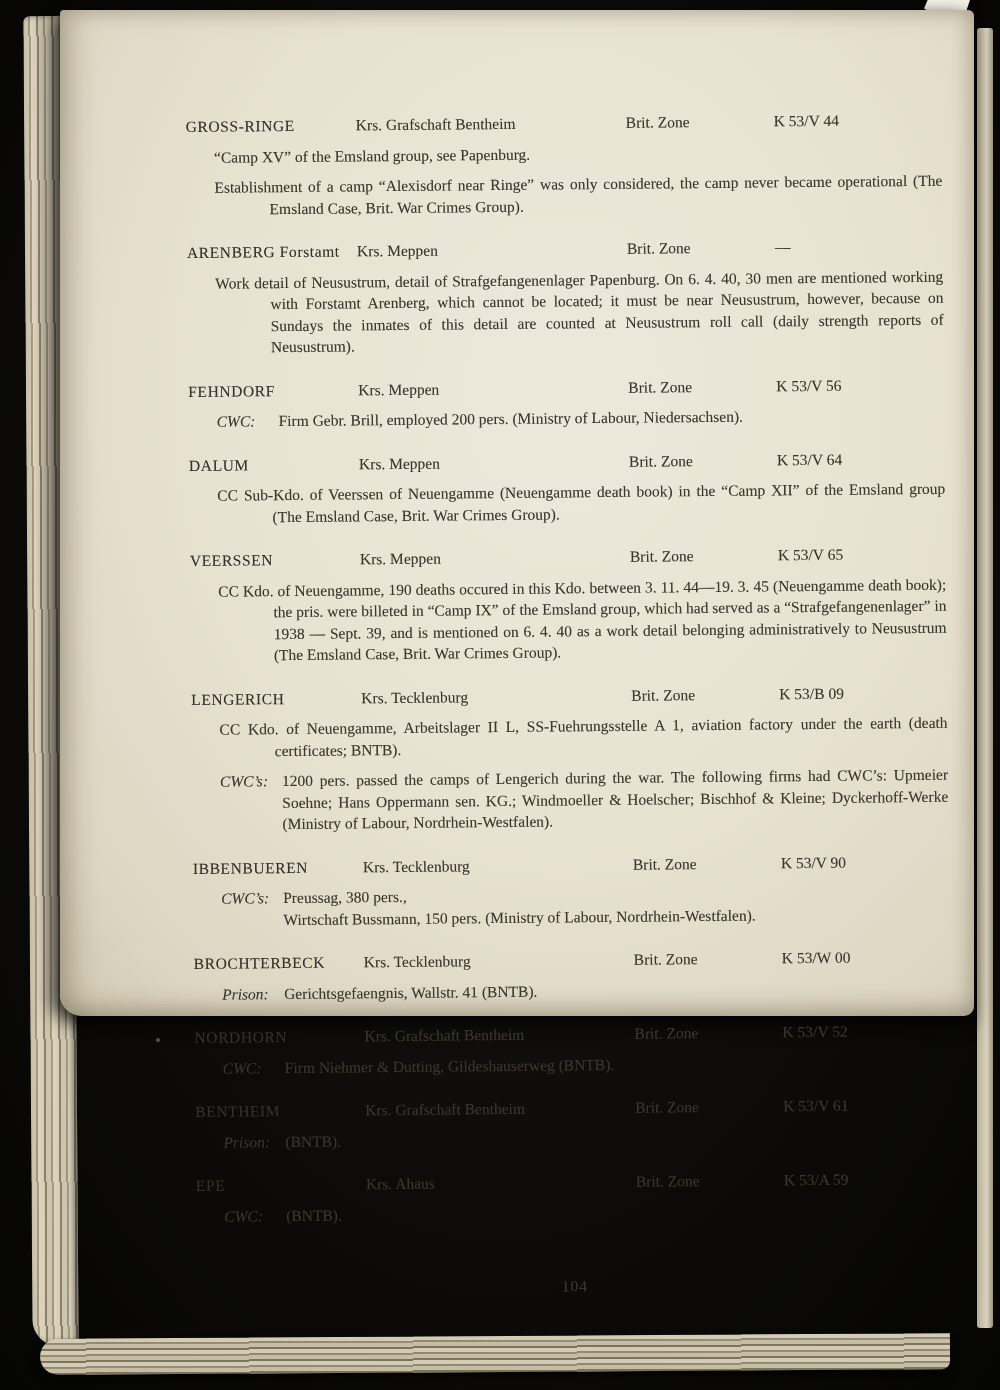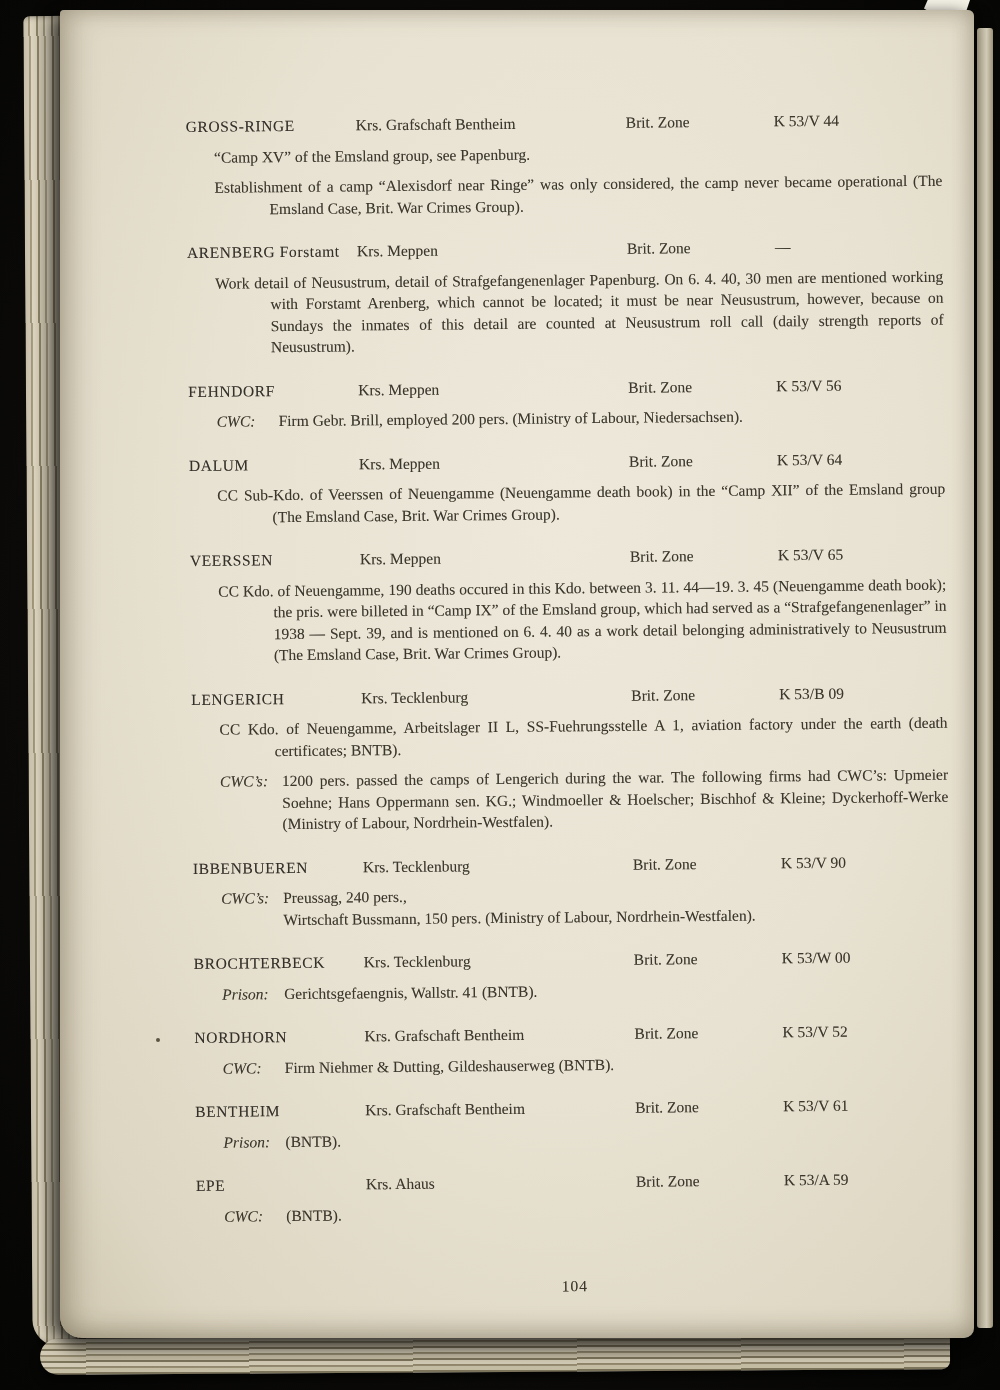--- a/index.html
+++ b/index.html
@@ -72,21 +72,21 @@
     background: #f4f1e6;
     clip-path: polygon(8% 0, 100% 0, 78% 100%, 0 28%);
   }
 
   
   .page {
     position: absolute;
     left: 60px;
     top: 10px;
     width: 914px;
-    height: 1328px;
+    height: 1006px;
     background:
       radial-gradient(ellipse at 55% 38%, #ede8da 0%, #e8e2d2 50%, #ddd6c2 85%, #cfc7b0 100%);
     border-radius: 4px 6px 10px 22px;
     box-shadow:
       -10px 4px 16px rgba(0,0,0,0.55),
       0 10px 18px rgba(0,0,0,0.5),
       inset 14px 0 26px rgba(90,80,55,0.25),
       inset -6px 0 18px rgba(90,80,55,0.18),
       inset 0 -10px 22px rgba(90,80,55,0.18);
   }
@@ -246,21 +246,21 @@
   </section>
 
   <section class="entry">
     <div class="entry-head">
       <span class="e-name">IBBENBUEREN</span>
       <span class="e-district">Krs. Tecklenburg</span>
       <span class="e-zone">Brit. Zone</span>
       <span class="e-ref">K 53/V 90</span>
     </div>
     <div class="entry-body">
-              <div class="para with-label"><span class="para-label">CWC’s:</span><span class="para-text">Preussag, 240 pers.,
+              <div class="para with-label"><span class="para-label">CWC’s:</span><span class="para-text">Preussag, 380 pers.,
 Wirtschaft Bussmann, 150 pers. (Ministry of Labour, Nordrhein-Westfalen).</span></div>
             </div>
   </section>
 
   <section class="entry">
     <div class="entry-head">
       <span class="e-name">BROCHTERBECK</span>
       <span class="e-district">Krs. Tecklenburg</span>
       <span class="e-zone">Brit. Zone</span>
       <span class="e-ref">K 53/W 00</span>

